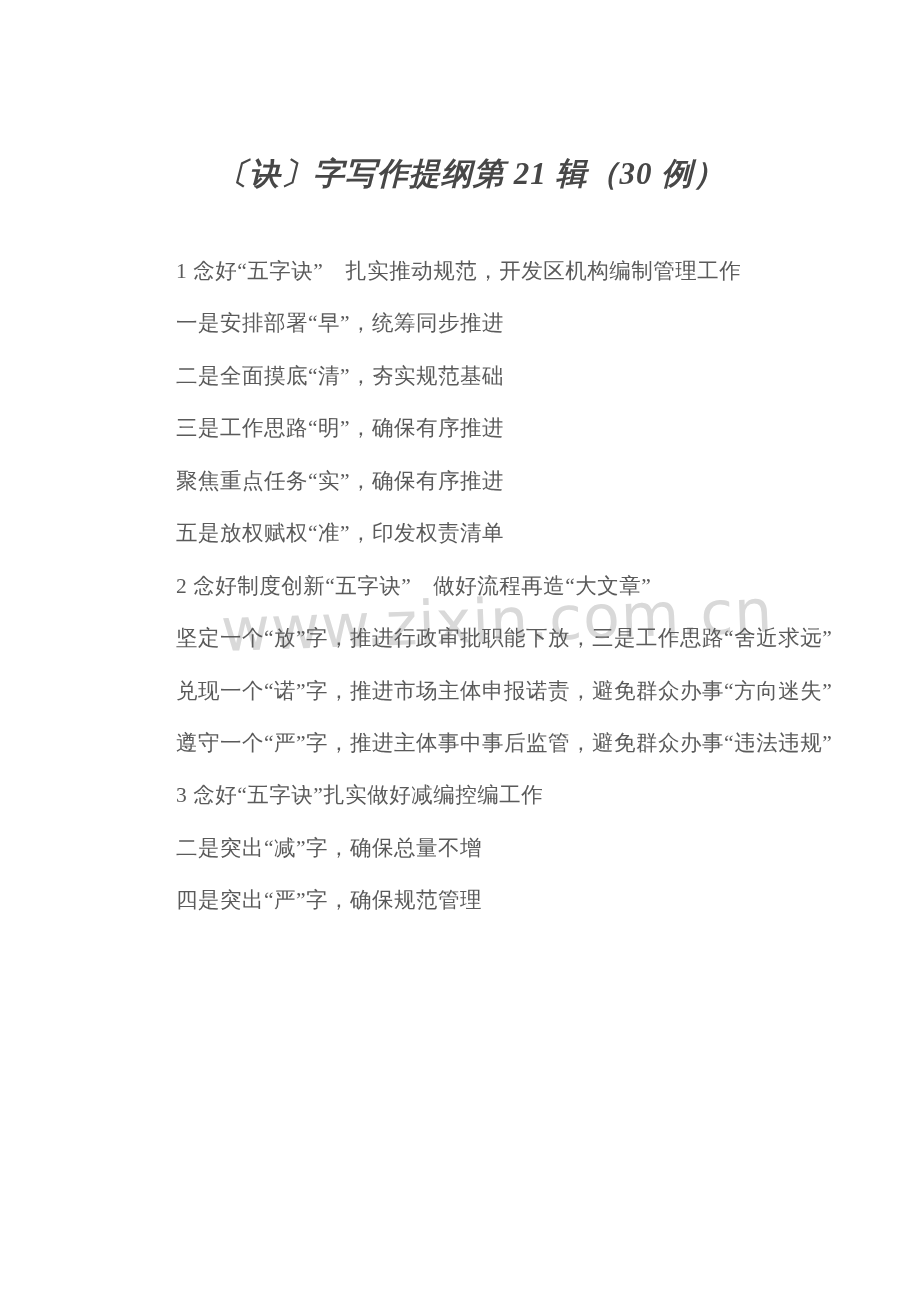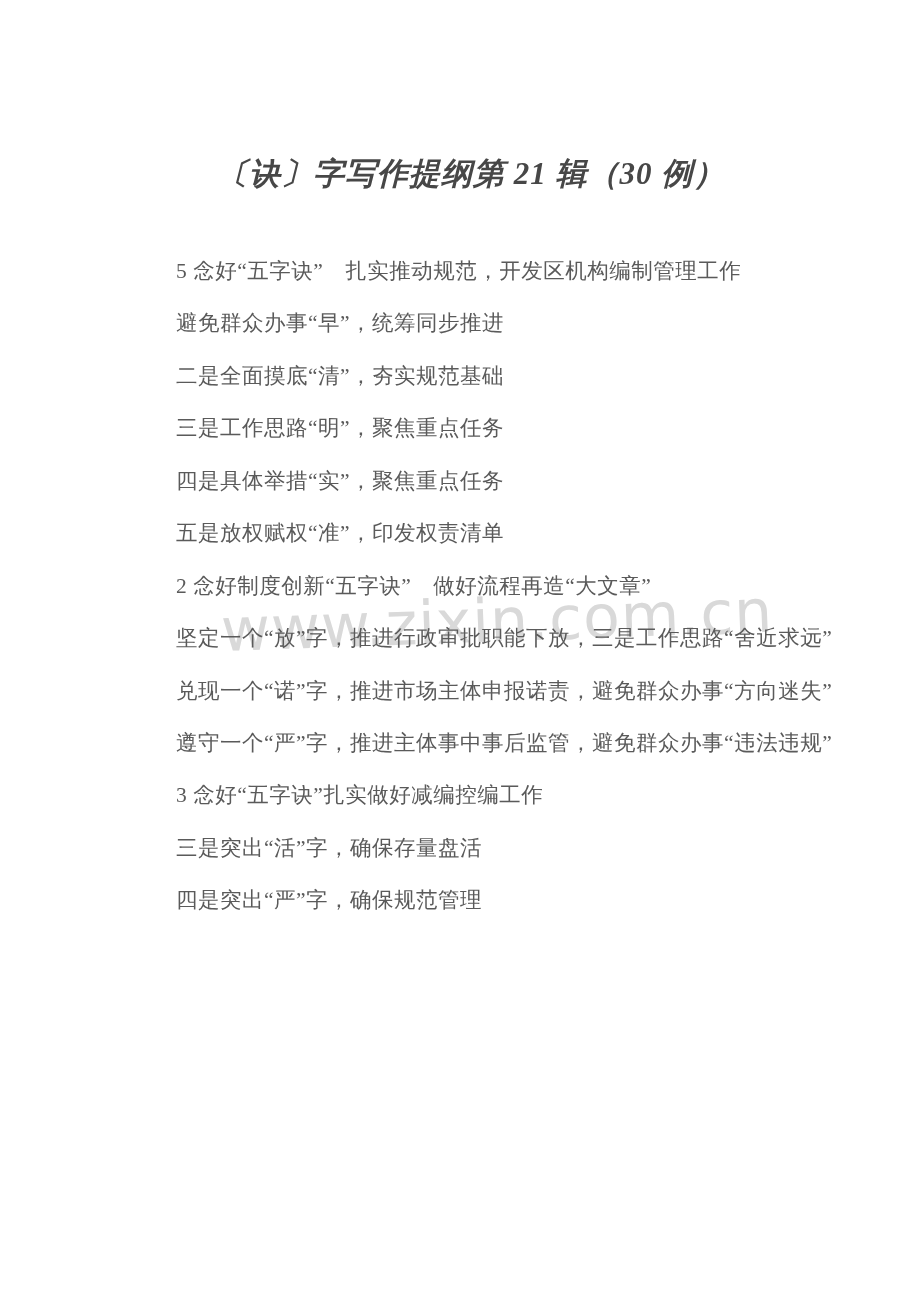--- a/index.html
+++ b/index.html
@@ -62,27 +62,27 @@
     white-space: nowrap;
   }
 </style>
 </head>
 <body>
 
 <div class="page">
   <div class="watermark">www.zixin.com.cn</div>
   <h1 class="doc-title">〔诀〕字写作提纲第 21 辑（30 例）</h1>
   <div class="doc-body">
-      <p class="doc-line">5 念好“五字诀”　扎实推动规范，开发区机构编制管理工作</p>
-      <p class="doc-line">避免群众办事“早”，统筹同步推进</p>
+      <p class="doc-line">1 念好“五字诀”　扎实推动规范，开发区机构编制管理工作</p>
+      <p class="doc-line">一是安排部署“早”，统筹同步推进</p>
       <p class="doc-line">二是全面摸底“清”，夯实规范基础</p>
-      <p class="doc-line">三是工作思路“明”，聚焦重点任务</p>
-      <p class="doc-line">四是具体举措“实”，聚焦重点任务</p>
+      <p class="doc-line">三是工作思路“明”，确保有序推进</p>
+      <p class="doc-line">聚焦重点任务“实”，确保有序推进</p>
       <p class="doc-line">五是放权赋权“准”，印发权责清单</p>
       <p class="doc-line">2 念好制度创新“五字诀”　做好流程再造“大文章”</p>
       <p class="doc-line">坚定一个“放”字，推进行政审批职能下放，三是工作思路“舍近求远”</p>
       <p class="doc-line">兑现一个“诺”字，推进市场主体申报诺责，避免群众办事“方向迷失”</p>
       <p class="doc-line">遵守一个“严”字，推进主体事中事后监管，避免群众办事“违法违规”</p>
       <p class="doc-line">3 念好“五字诀”扎实做好减编控编工作</p>
-      <p class="doc-line">三是突出“活”字，确保存量盘活</p>
+      <p class="doc-line">二是突出“减”字，确保总量不增</p>
       <p class="doc-line">四是突出“严”字，确保规范管理</p>
     </div>
 </div>
 
 </body></html>

